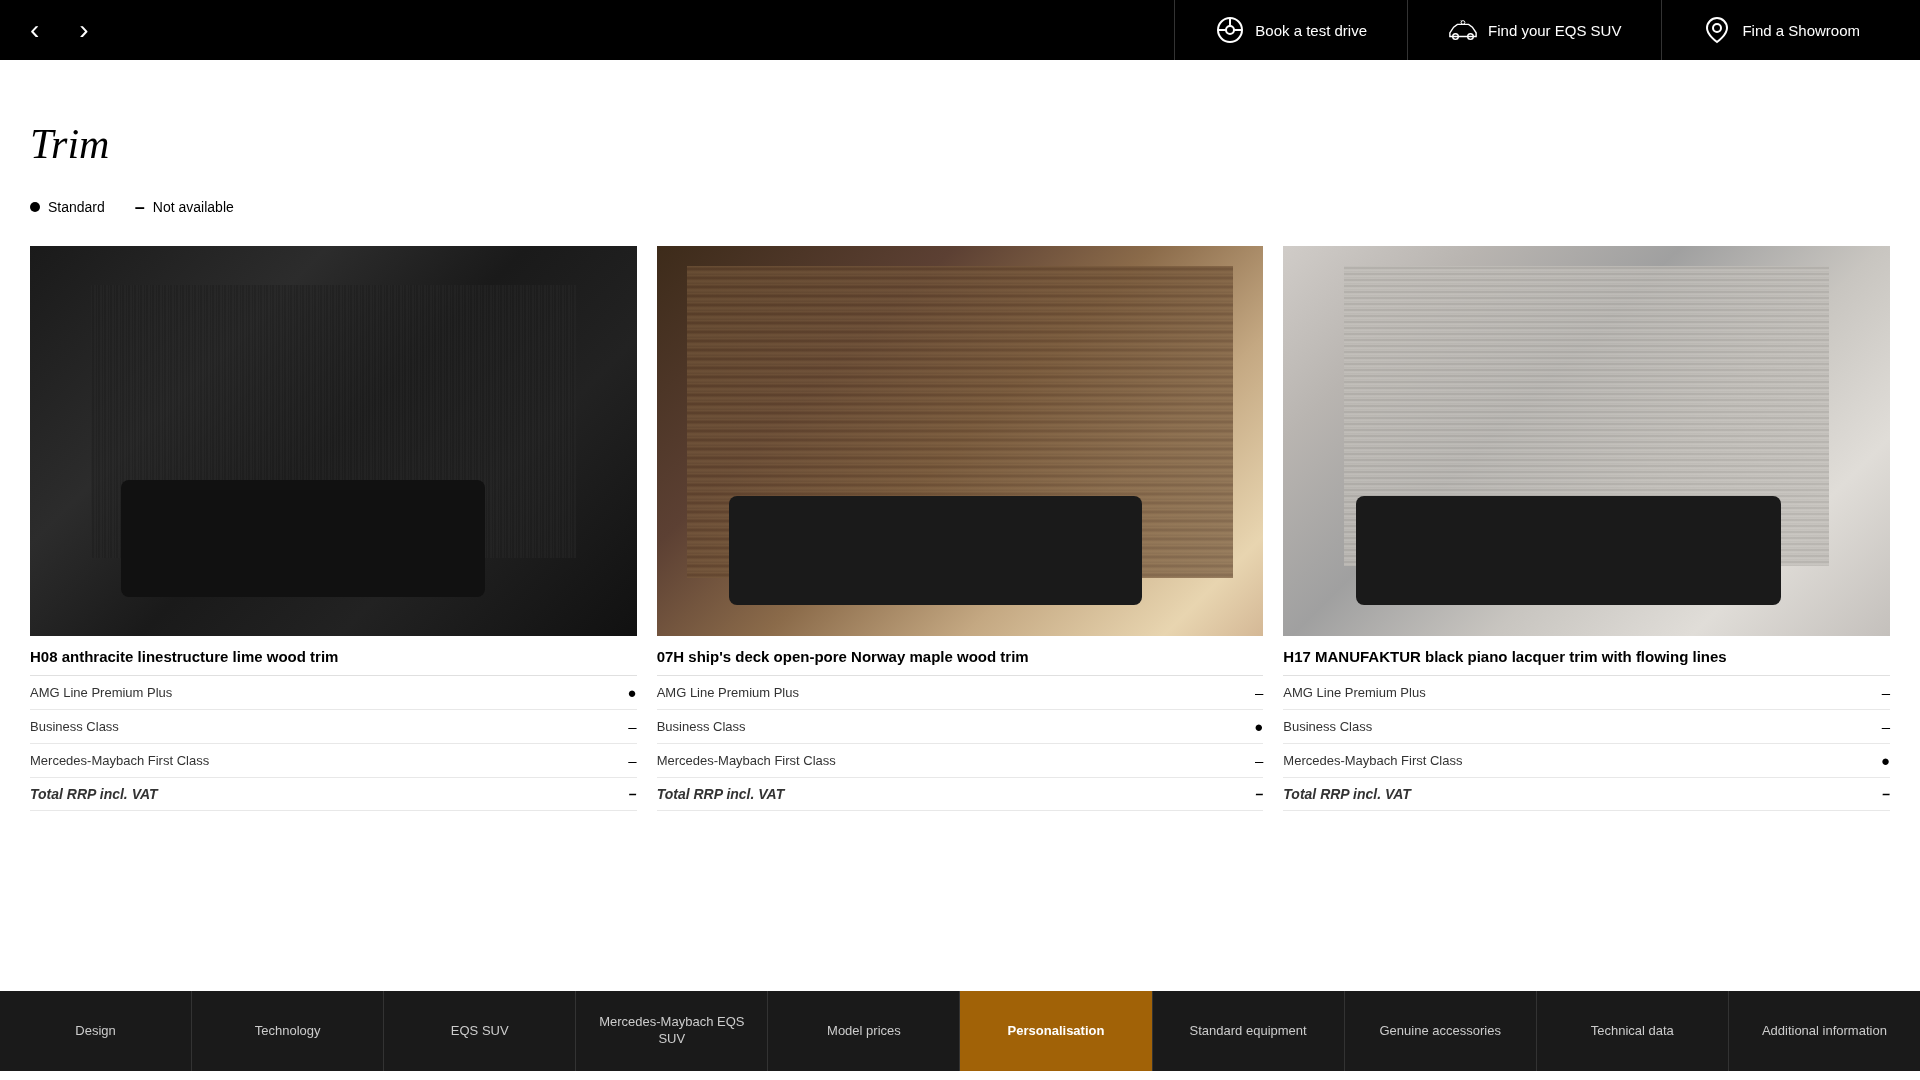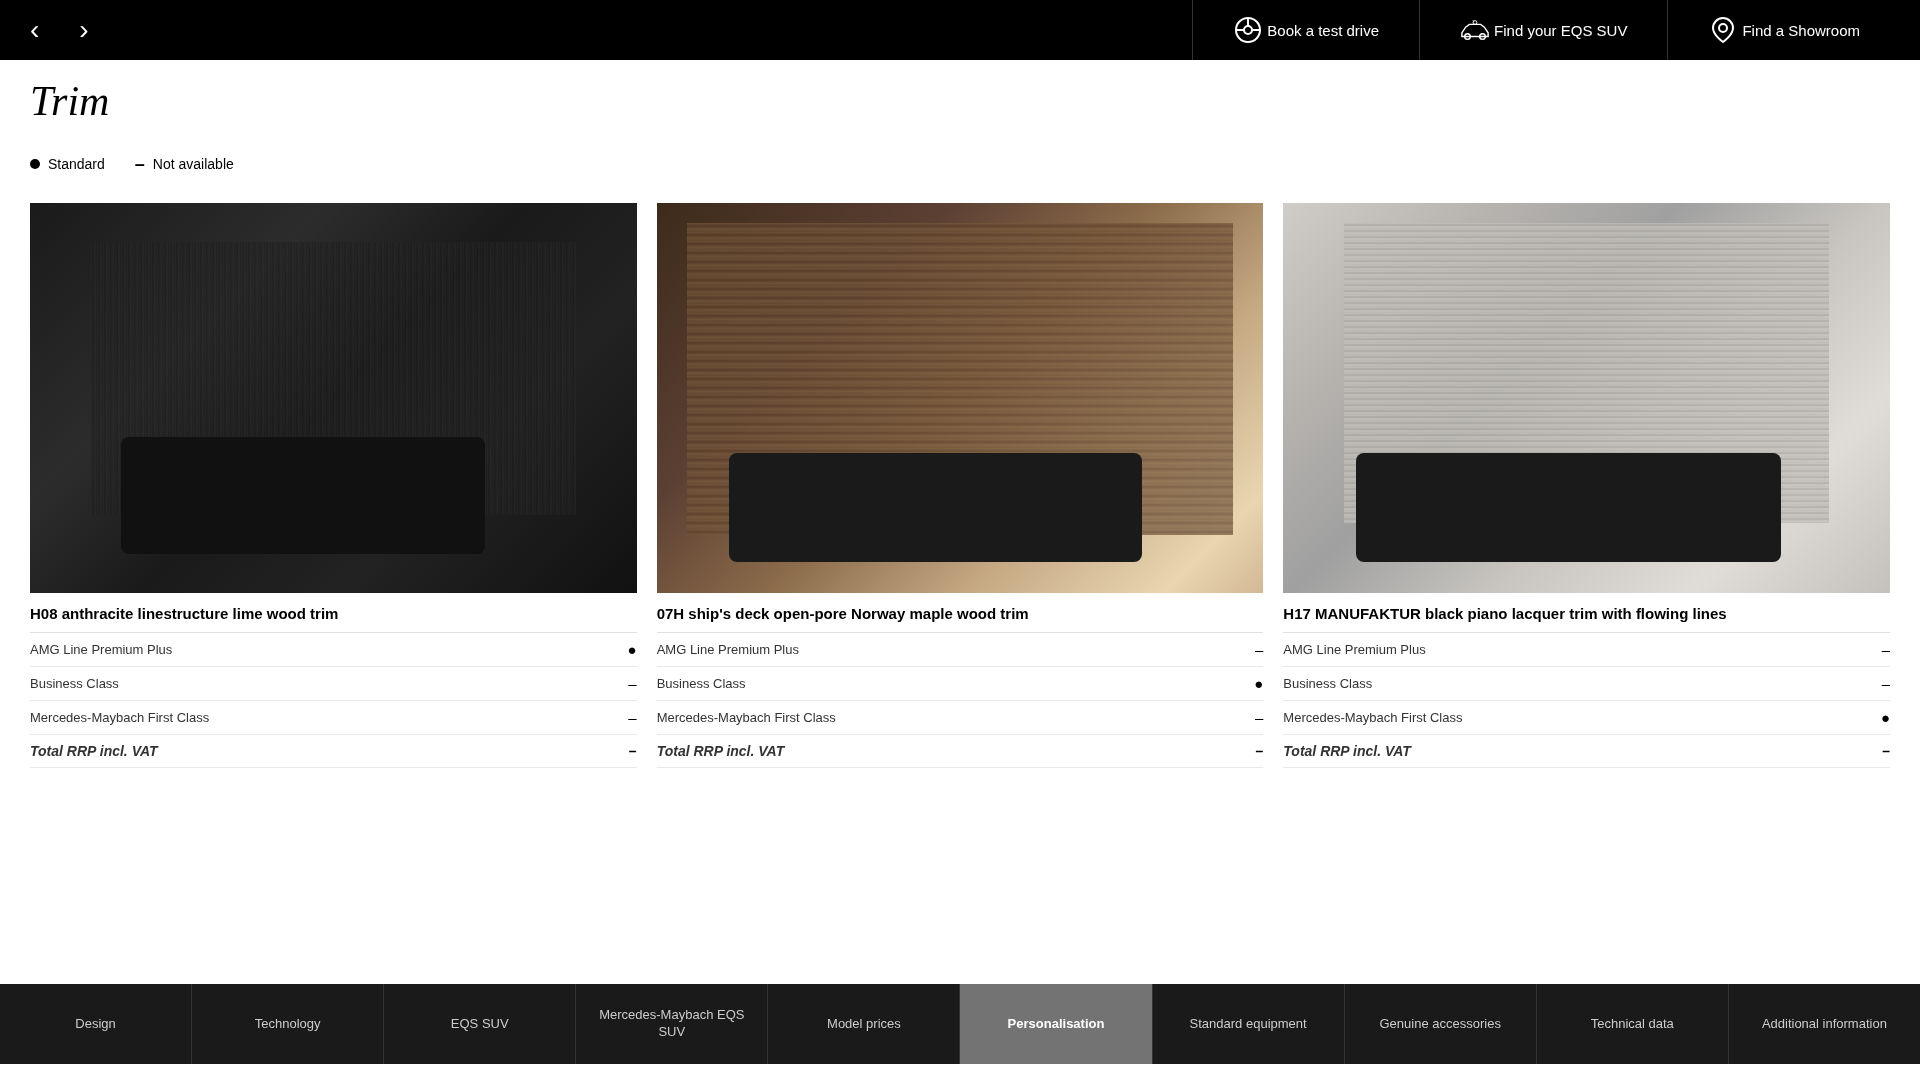--- a/index.html
+++ b/index.html
@@ -28,40 +28,40 @@
       line-height: 1;
     }
     .nav-actions {
       display: flex;
       align-items: stretch;
       height: 60px;
     }
     .nav-action-item {
       display: flex;
       align-items: center;
-      gap: 4px;
+      gap: 10px;
       padding: 0 40px;
       color: #fff;
       cursor: pointer;
       border-left: 1px solid #333;
       font-size: 15px;
       white-space: nowrap;
     }
     .nav-icon {
       width: 30px;
       height: 30px;
       display: flex;
       align-items: center;
       justify-content: center;
       flex-shrink: 0;
     }
 
     
     .main-content {
-      padding: 17px 30px 60px;
+      padding: 60px 30px 60px;
     }
 
     .page-title {
       font-size: 42px;
       font-weight: 300;
       margin-bottom: 30px;
       font-family: 'Times New Roman', serif;
       font-style: italic;
     }
 
@@ -239,21 +239,21 @@
     }
     .trim-table tr.total-row td {
       font-weight: 700;
       font-size: 14px;
       font-style: italic;
     }
 
     
     .bottom-nav {
       position: fixed;
-      bottom: 16px;
+      bottom: 9px;
       left: 0;
       right: 0;
       background: #1a1a1a;
       height: 80px;
       display: flex;
       align-items: stretch;
     }
     .bottom-nav-item {
       flex: 1;
       display: flex;
@@ -261,21 +261,21 @@
       justify-content: center;
       text-align: center;
       color: #ccc;
       font-size: 13px;
       padding: 8px 15px;
       border-right: 1px solid #333;
       cursor: pointer;
       line-height: 1.3;
     }
     .bottom-nav-item.active {
-      background: #737373;
+      background: #a16207;
       color: #fff;
       font-weight: bold;
     }
     .bottom-nav-item:last-child {
       border-right: none;
     }
   </style>
 </head>
 <body>
 

